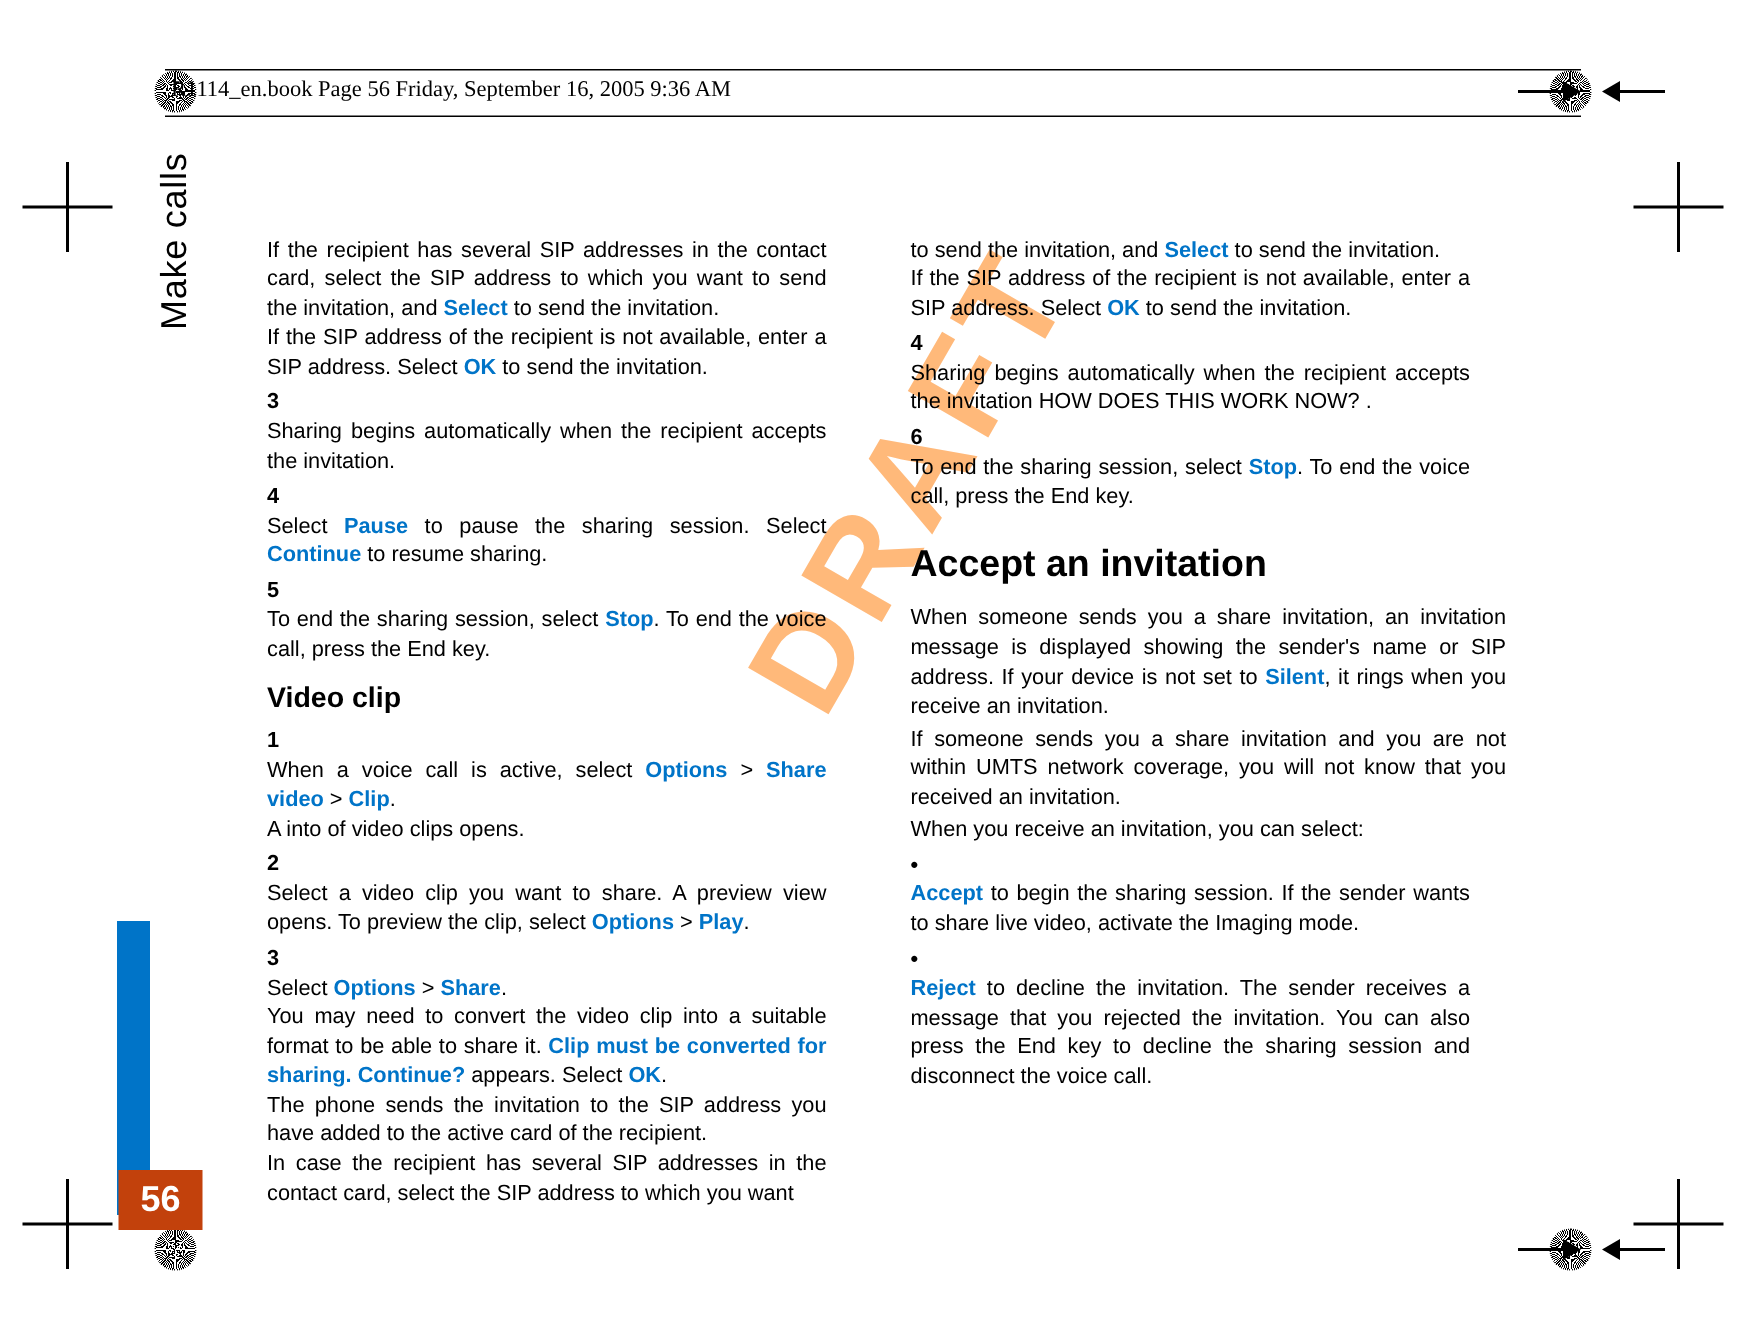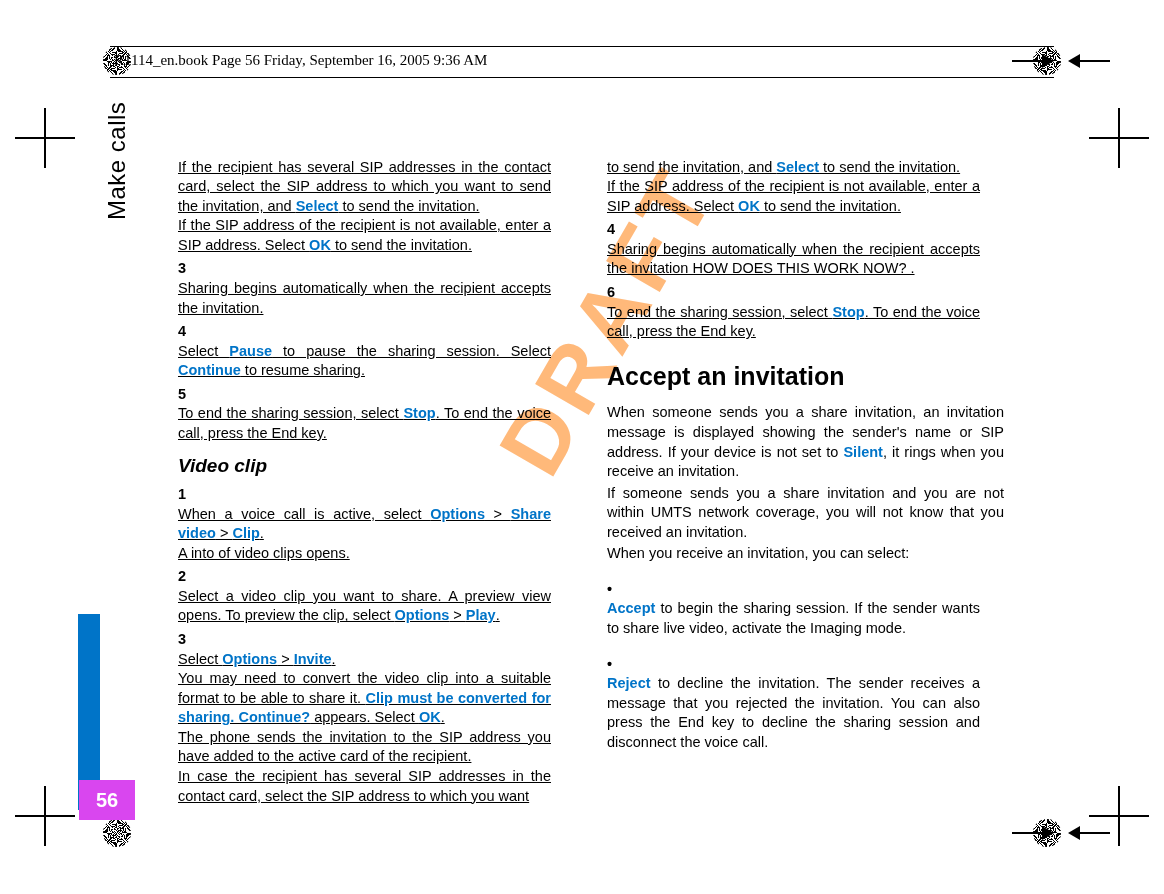--- a/index.html
+++ b/index.html
@@ -19,32 +19,32 @@
   .arrow-left::before{top:24px;right:0;width:35px;height:2px;}
   .arrow-left::after{top:18px;right:30px;border:7px solid transparent;border-right:12px solid #000;width:0;height:0;background:none;}
   .cross{position:absolute;width:60px;height:60px;}
   .cross::before,.cross::after{content:"";position:absolute;background:#000;}
   .cross::before{left:29px;top:0;width:2px;height:60px;}
   .cross::after{top:29px;left:0;height:2px;width:60px;}
 
   .sidebar{position:absolute;left:78px;top:110px;width:60px;height:700px;}
   .blue-strip{position:absolute;left:0;top:504px;width:22px;height:196px;background:#0074c8;}
   .section-label{position:absolute;left:25px;top:10px;font-family:'Trebuchet MS',Verdana,sans-serif;font-size:24px;transform:rotate(-90deg);transform-origin:left top;white-space:nowrap;letter-spacing:0.5px;}
-  .page-num-box{position:absolute;left:79px;top:780px;width:56px;height:40px;background:#d946ef;color:#fff;font-weight:bold;font-size:20px;display:flex;align-items:center;justify-content:center;font-family:'Trebuchet MS',Verdana,sans-serif;}
+  .page-num-box{position:absolute;left:79px;top:780px;width:56px;height:40px;background:#c2410c;color:#fff;font-weight:bold;font-size:24px;display:flex;align-items:center;justify-content:center;font-family:'Trebuchet MS',Verdana,sans-serif;}
 
   .content{position:absolute;left:178px;top:138px;right:160px;bottom:90px;column-count:2;column-gap:32px;font-size:14.5px;line-height:1.35;}
   .content p{margin:0 0 2px 0;text-align:justify;}
   .para-block{margin-bottom:6px;}
   .num-item{margin:0 0 4px 0;}
   .num-item .num{font-weight:bold;display:inline-block;width:22px;vertical-align:top;}
-  .num-item .body{display:inline-block;width:calc(100% - 24px);vertical-align:top;text-align:justify;text-decoration:underline;}
-  .bullet-item{margin:16px 0 4px 0;}
+  .num-item .body{display:inline-block;width:calc(100% - 24px);vertical-align:top;text-align:justify;}
+  .bullet-item{margin:4px 0 4px 0;}
   .bullet-item .b{display:inline-block;width:22px;vertical-align:top;font-weight:bold;}
   .bullet-item .body{display:inline-block;width:calc(100% - 24px);vertical-align:top;text-align:justify;}
-  h3.sub{font-family:'Trebuchet MS',Verdana,sans-serif;font-size:19px;font-weight:bold;margin:10px 0 6px 0;font-style:italic;}
+  h3.sub{font-family:'Trebuchet MS',Verdana,sans-serif;font-size:19px;font-weight:bold;margin:10px 0 6px 0;}
   h2.section{font-family:'Trebuchet MS',Verdana,sans-serif;font-size:25px;font-weight:bold;margin:18px 0 10px 0;}
   .hl{color:#0074c8;font-weight:bold;}
   .gt{font-weight:normal;color:#000;}
   .watermark{position:absolute;left:440px;top:270px;font-family:Arial,sans-serif;font-size:90px;font-weight:bold;color:rgba(255,120,0,0.52);transform:rotate(-60deg);letter-spacing:6px;pointer-events:none;}
 </style>
 </head>
 <body>
 
 <div class="page">
 
@@ -118,21 +118,21 @@
     <div class="num-item">
       <span class="num">2</span>
       <span class="body">
         <span>Select a video clip you want to share. A preview view opens. To preview the clip, select </span><span class="hl">Options</span><span class="gt"> &gt; </span><span class="hl">Play</span><span>.</span>
       </span>
     </div>
 
     <div class="num-item">
       <span class="num">3</span>
       <span class="body">
-        <span>Select </span><span class="hl">Options</span><span class="gt"> &gt; </span><span class="hl">Invite</span><span>.</span><br>
+        <span>Select </span><span class="hl">Options</span><span class="gt"> &gt; </span><span class="hl">Share</span><span>.</span><br>
         <span>You may need to convert the video clip into a suitable format to be able to share it. </span><span class="hl">Clip must be converted for sharing. Continue?</span><span> appears. Select </span><span class="hl">OK</span><span>.</span><br>
         <span>The phone sends the invitation to the SIP address you have added to the active card of the recipient.</span><br>
         <span>In case the recipient has several SIP addresses in the contact card, select the SIP address to which you want</span>
       </span>
     </div>
 
     <div class="num-item">
       <span class="num"></span>
       <span class="body">
         <span>to send the invitation, and </span><span class="hl">Select</span><span> to send the invitation.</span><br>

